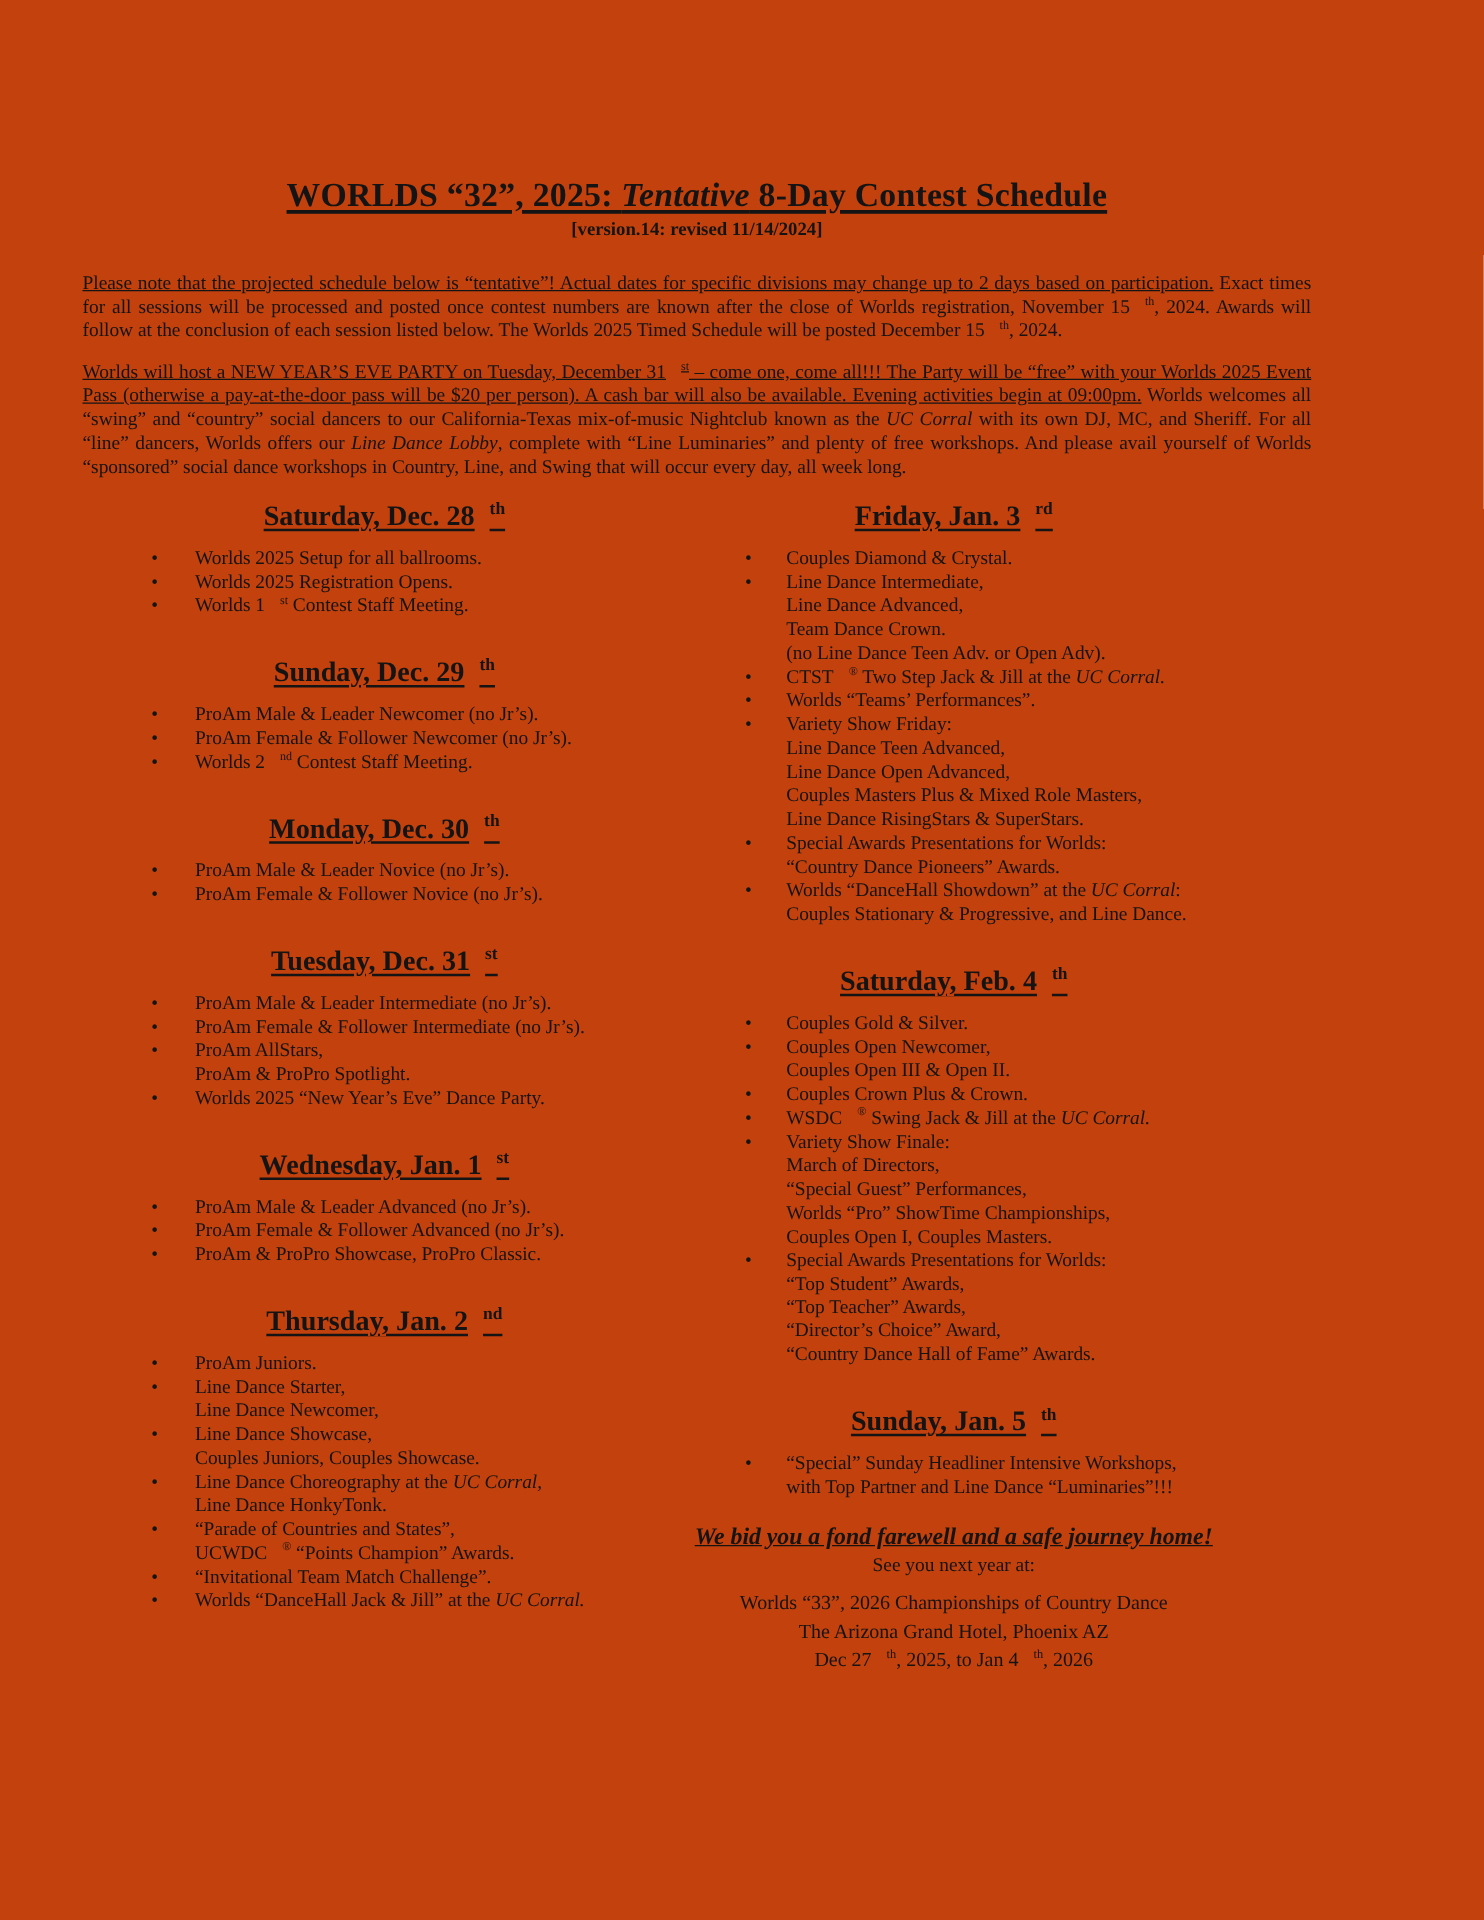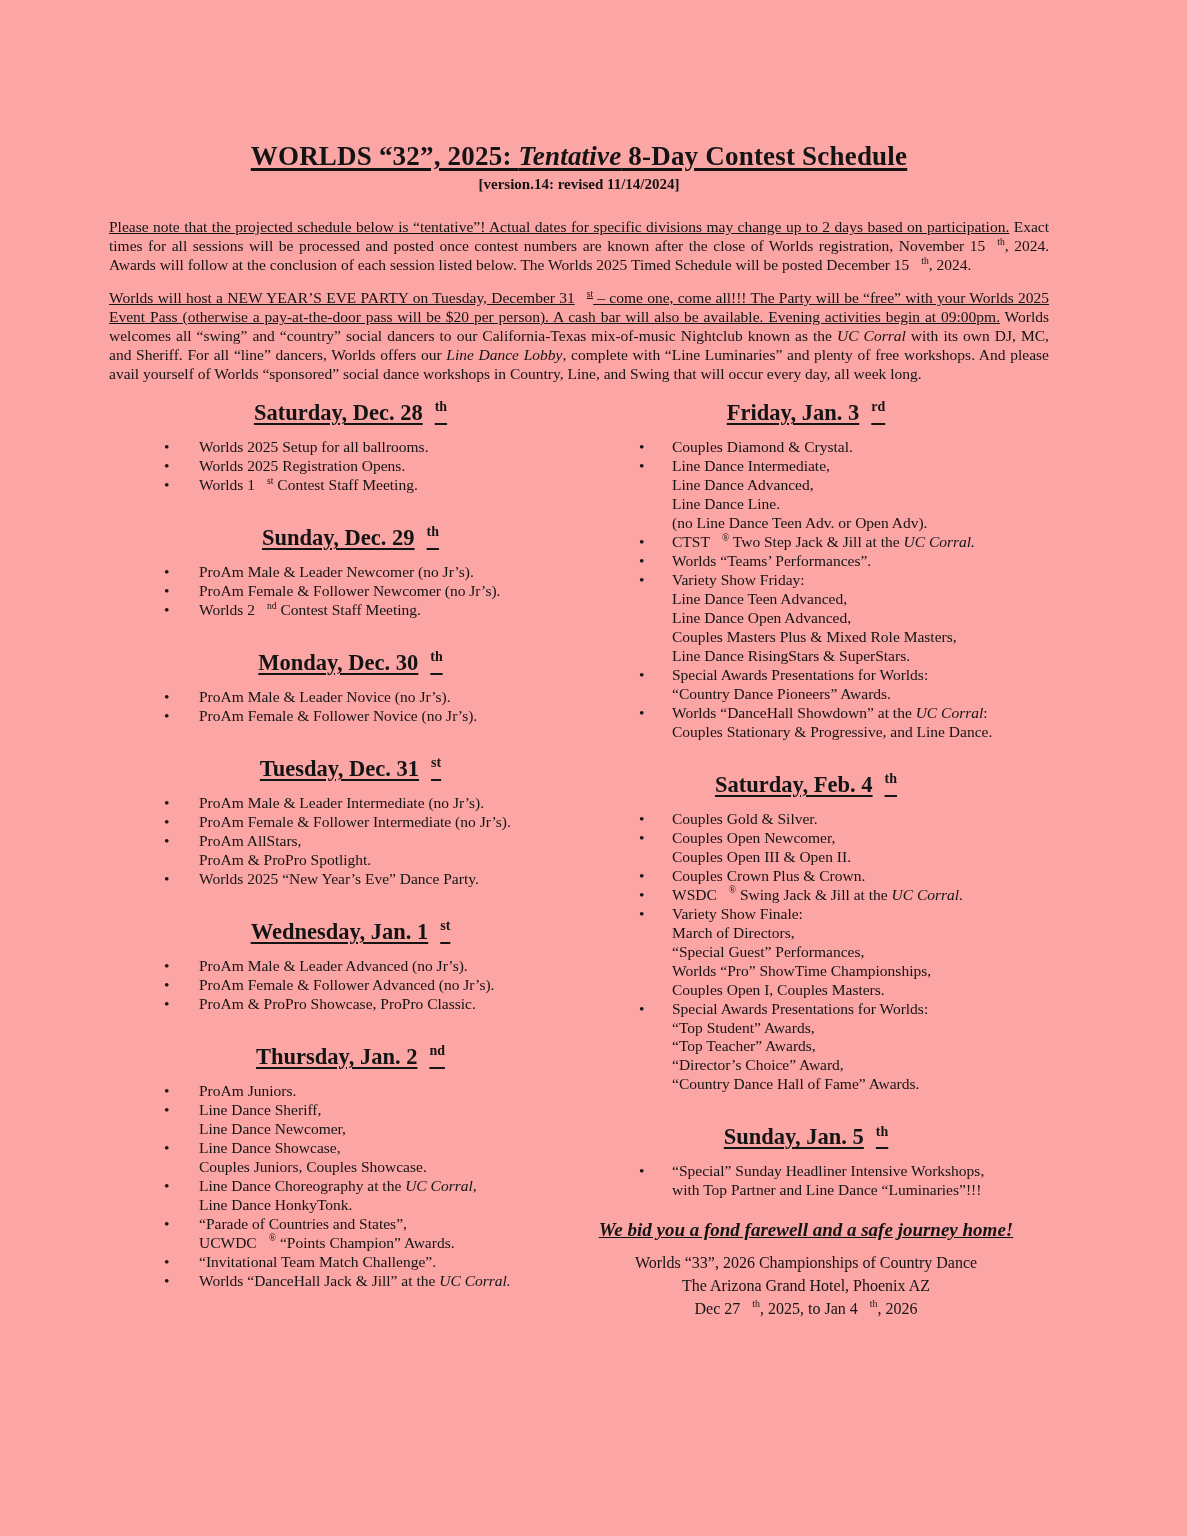--- a/index.html
+++ b/index.html
@@ -1,21 +1,21 @@
 <!DOCTYPE html>
 <html><head>
 <meta charset="utf-8">
 <style>
   html,body{margin:0;padding:0;background:#fff;}
   body{
     width:1187px;height:1536px;overflow:hidden;
     font-family:"Liberation Serif","DejaVu Serif",serif;
     color:#141414;
   }
-  .page{box-sizing:border-box;width:1187px;height:1536px;padding:141px 138px 0 109px;background:#fca5a5;}
+  .page{box-sizing:border-box;width:1187px;height:1536px;padding:141px 138px 0 66px;background:#c2410c;}
   .page-title{
     text-align:center;font-size:27px;font-weight:bold;line-height:1.15;
     letter-spacing:0.2px;
   }
   .page-title .un{text-decoration:underline;text-decoration-thickness:2.5px;text-underline-offset:3px;}
   .version{text-align:center;font-size:15px;font-weight:bold;margin-top:4px;}
   .para{font-size:15.5px;line-height:1.225;text-align:justify;}
   .para-1{margin-top:25px;}
   .para-2{margin-top:14px;}
   .columns{display:flex;margin-top:0;}
@@ -132,21 +132,21 @@
             </li>
           </ul>
           <div class="day-heading"><span>Thursday, Jan. 2</span><sup>nd</sup></div>
           <ul class="events">
             <li>
               <span class="bullet">•</span>
               <div class="line"><span>ProAm Juniors.</span></div>
             </li>
             <li>
               <span class="bullet">•</span>
-              <div class="line"><span>Line Dance Sheriff,</span></div>
+              <div class="line"><span>Line Dance Starter,</span></div>
               <div class="line"><span>Line Dance Newcomer,</span></div>
             </li>
             <li>
               <span class="bullet">•</span>
               <div class="line"><span>Line Dance Showcase,</span></div>
               <div class="line"><span>Couples Juniors, Couples Showcase.</span></div>
             </li>
             <li>
               <span class="bullet">•</span>
               <div class="line"><span>Line Dance Choreography at the </span><span class="it">UC Corral,</span></div>
@@ -173,21 +173,21 @@
           <div class="day-heading"><span>Friday, Jan. 3</span><sup>rd</sup></div>
           <ul class="events">
             <li>
               <span class="bullet">•</span>
               <div class="line"><span>Couples Diamond &amp; Crystal.</span></div>
             </li>
             <li>
               <span class="bullet">•</span>
               <div class="line"><span>Line Dance Intermediate,</span></div>
               <div class="line"><span>Line Dance Advanced,</span></div>
-              <div class="line"><span>Line Dance Line.</span></div>
+              <div class="line"><span>Team Dance Crown.</span></div>
               <div class="line"><span>(no Line Dance Teen Adv. or Open Adv).</span></div>
             </li>
             <li>
               <span class="bullet">•</span>
               <div class="line"><span>CTST</span><sup>®</sup><span> Two Step Jack &amp; Jill at the </span><span class="it">UC Corral.</span></div>
             </li>
             <li>
               <span class="bullet">•</span>
               <div class="line"><span>Worlds “Teams’ Performances”.</span></div>
             </li>
@@ -250,20 +250,21 @@
           <ul class="events">
             <li>
               <span class="bullet">•</span>
               <div class="line"><span>“Special” Sunday Headliner Intensive Workshops,</span></div>
               <div class="line"><span>with Top Partner and Line Dance “Luminaries”!!!</span></div>
             </li>
           </ul>
         </div>
       <div class="footer">
         <div class="farewell"><span class="it bd un">We bid you a fond farewell and a safe journey home!</span></div>
+        <div class="see-you">See you next year at:</div>
         <div class="next-event">
             <div><span>Worlds “33”, 2026 Championships of Country Dance</span></div>
             <div><span>The Arizona Grand Hotel, Phoenix AZ</span></div>
             <div><span>Dec 27</span><sup>th</sup><span>, 2025, to Jan 4</span><sup>th</sup><span>, 2026</span></div>
           </div>
       </div>
     </div>
   </div>
 </div>
 

